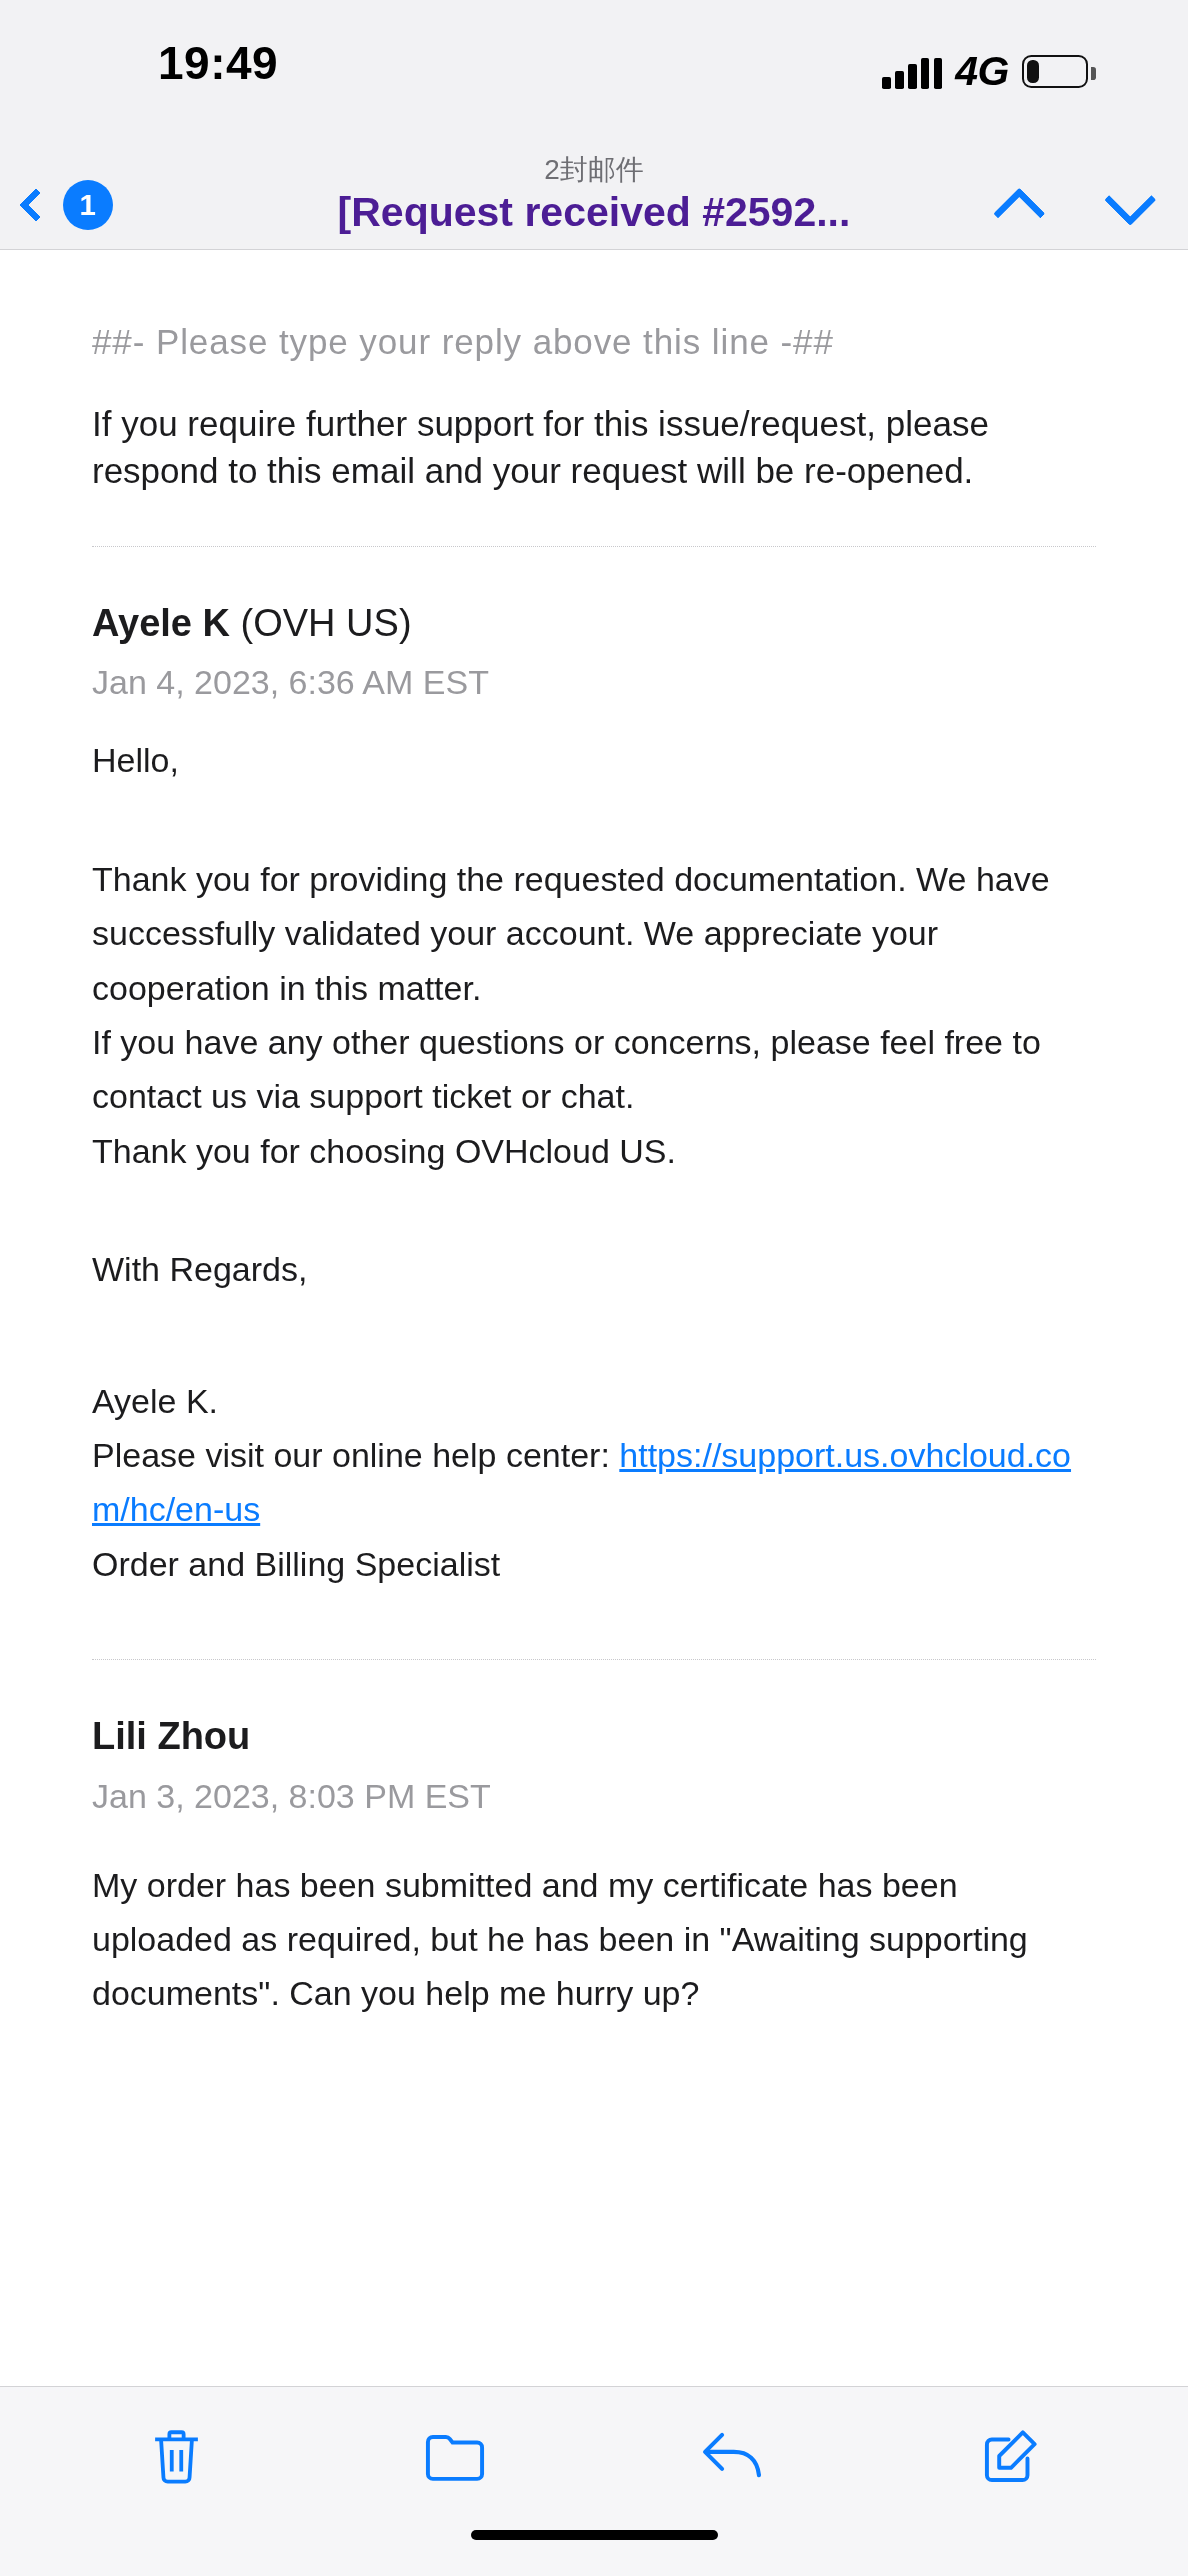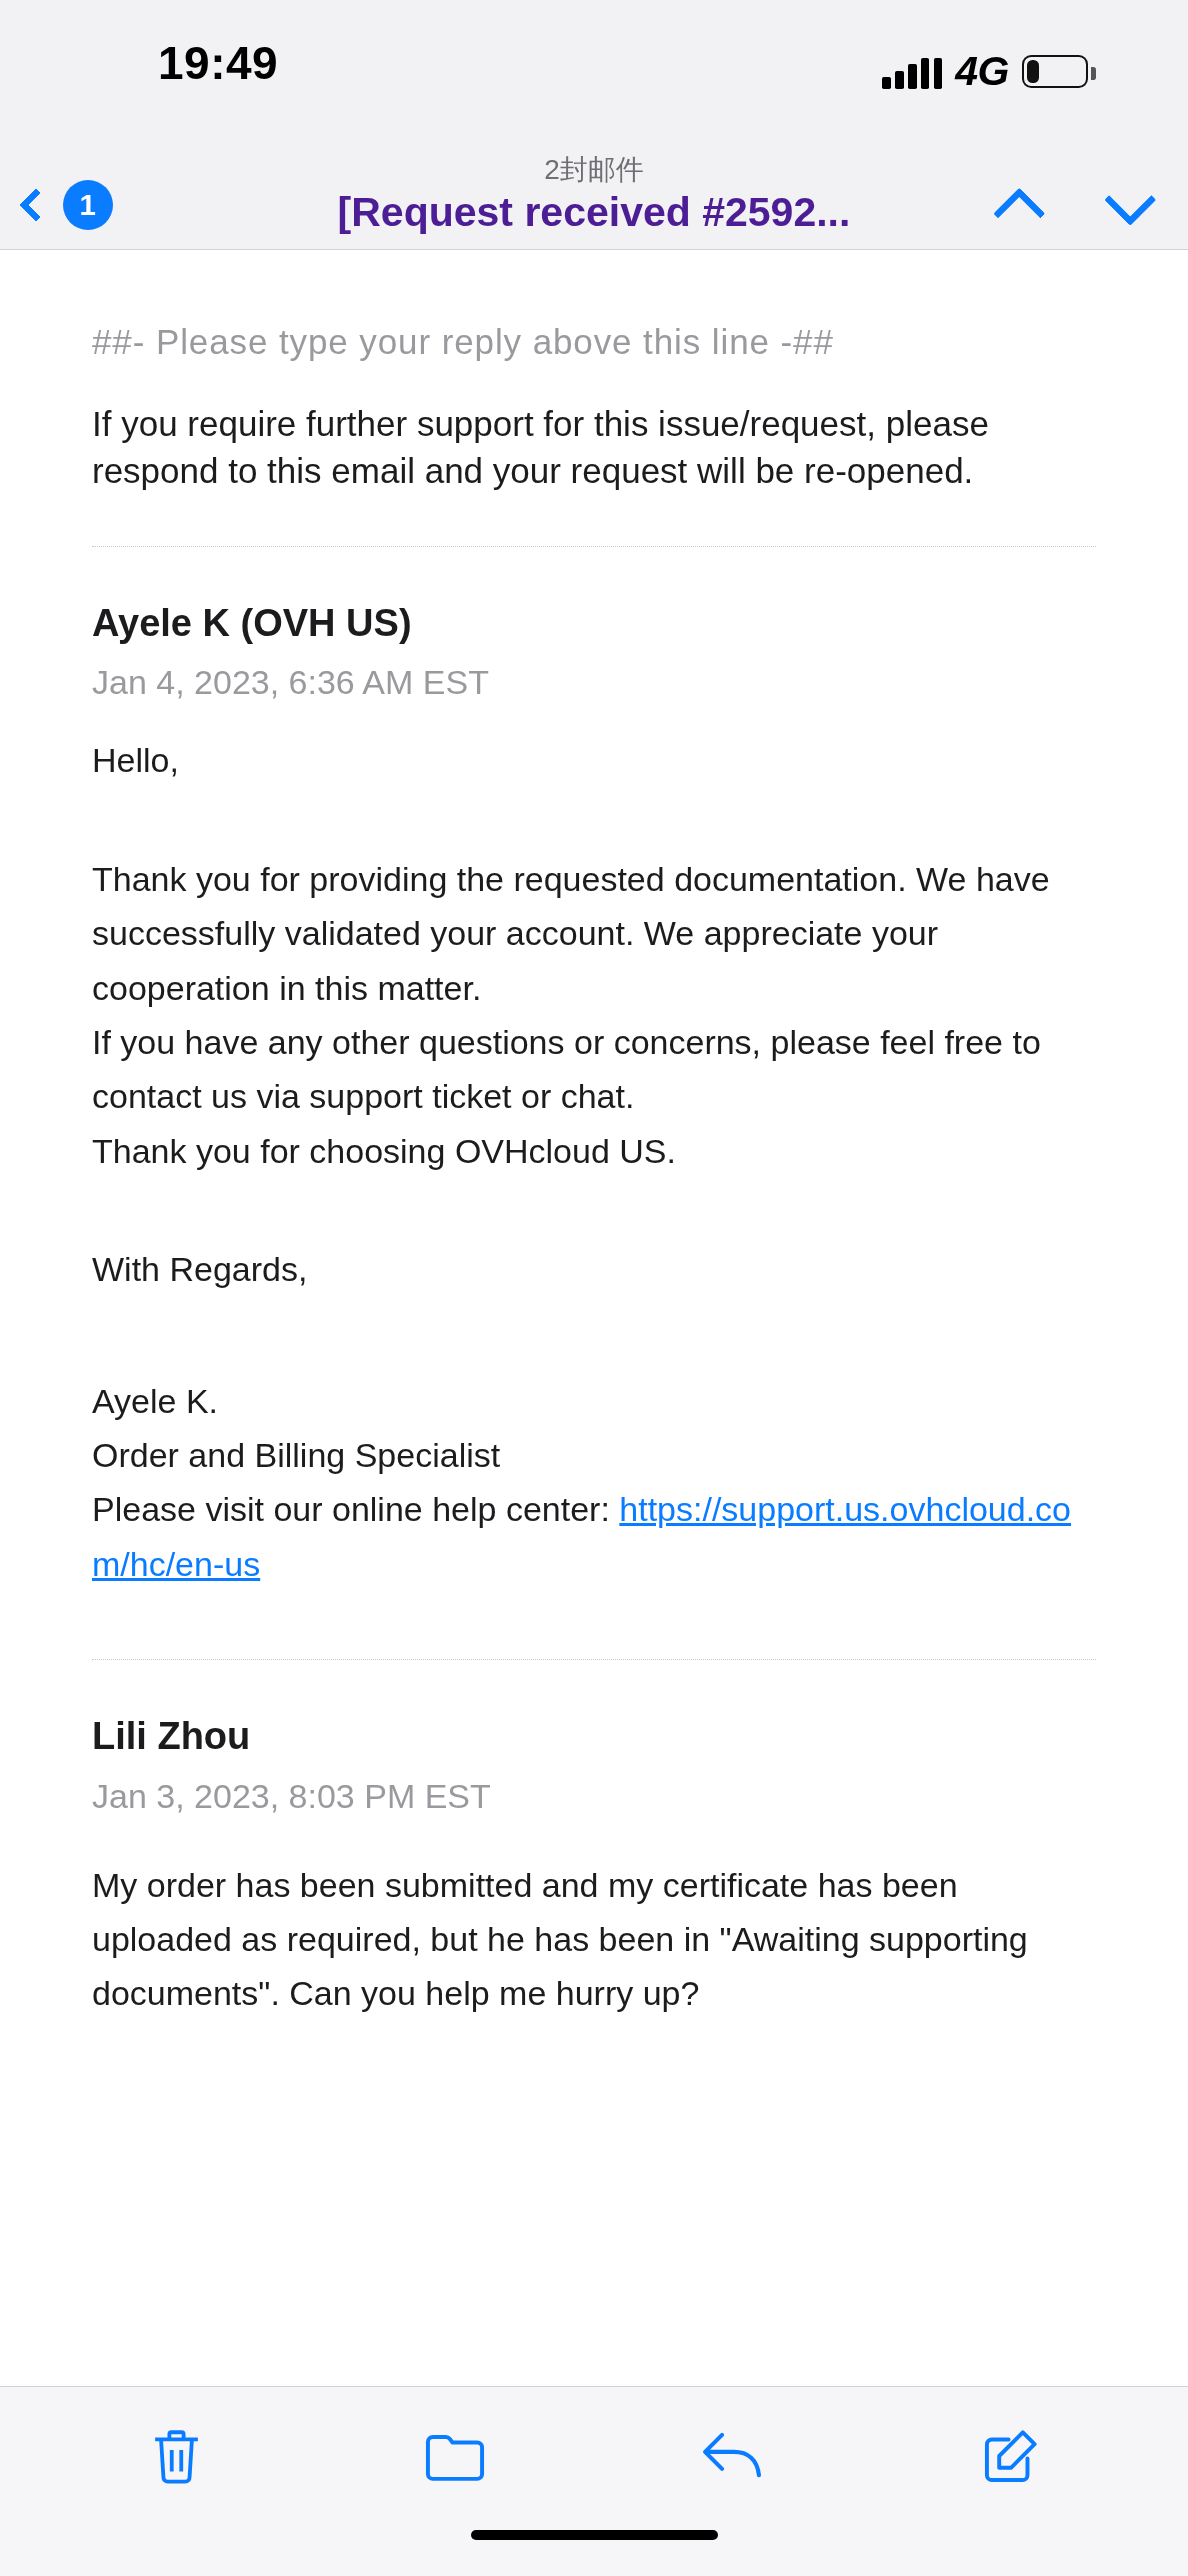--- a/index.html
+++ b/index.html
@@ -198,21 +198,21 @@
   .divider {
     margin-top: 52px;
     border-top: 1.8px dotted #c8c8cc;
   }
   .sender {
     margin-top: 55px;
     font-size: 38px;
     color: #1c1c1e;
   }
   .sender b { font-weight: bold; }
-  .sender .org { font-weight: bold; }
+  .sender .org { font-weight: normal; }
   .timestamp {
     margin-top: 18.4px;
     font-size: 34px;
     color: #9a9a9e;
   }
   .para {
     font-size: 34px;
     color: #1c1c1e;
     line-height: 1.6;
     margin-top: 31px;
@@ -305,22 +305,22 @@
       <b>Ayele K</b>
       <span class="org">(OVH US)</span>
     </div>
     <div class="timestamp">Jan 4, 2023, 6:36 AM EST</div>
     <div class="para">Hello,</div>
     <div class="para" style="margin-top:64px">Thank you for providing the requested documentation. We have successfully validated your account. We appreciate your cooperation in this matter.
 If you have any other questions or concerns, please feel free to contact us via support ticket or chat.
 Thank you for choosing OVHcloud US.</div>
     <div class="para" style="margin-top:64px">With Regards,</div>
     <div class="para" style="margin-top:77px">Ayele K.</div>
+    <div class="para tight"><span>Please visit our online help center: </span><a class="link" href="#">https://support.us.ovhcloud.com/hc/en-us</a></div>
     <div class="para tight">Order and Billing Specialist</div>
-    <div class="para tight"><span>Please visit our online help center: </span><a class="link" href="#">https://support.us.ovhcloud.com/hc/en-us</a></div>
 
     <div class="divider" style="margin-top:68px"></div>
 
     <div class="sender">
       <b>Lili Zhou</b>
     </div>
     <div class="timestamp">Jan 3, 2023, 8:03 PM EST</div>
     <div class="para" style="margin-top:42px">My order has been submitted and my certificate has been uploaded as required, but he has been in "Awaiting supporting documents". Can you help me hurry up?</div>
   </div>
 

